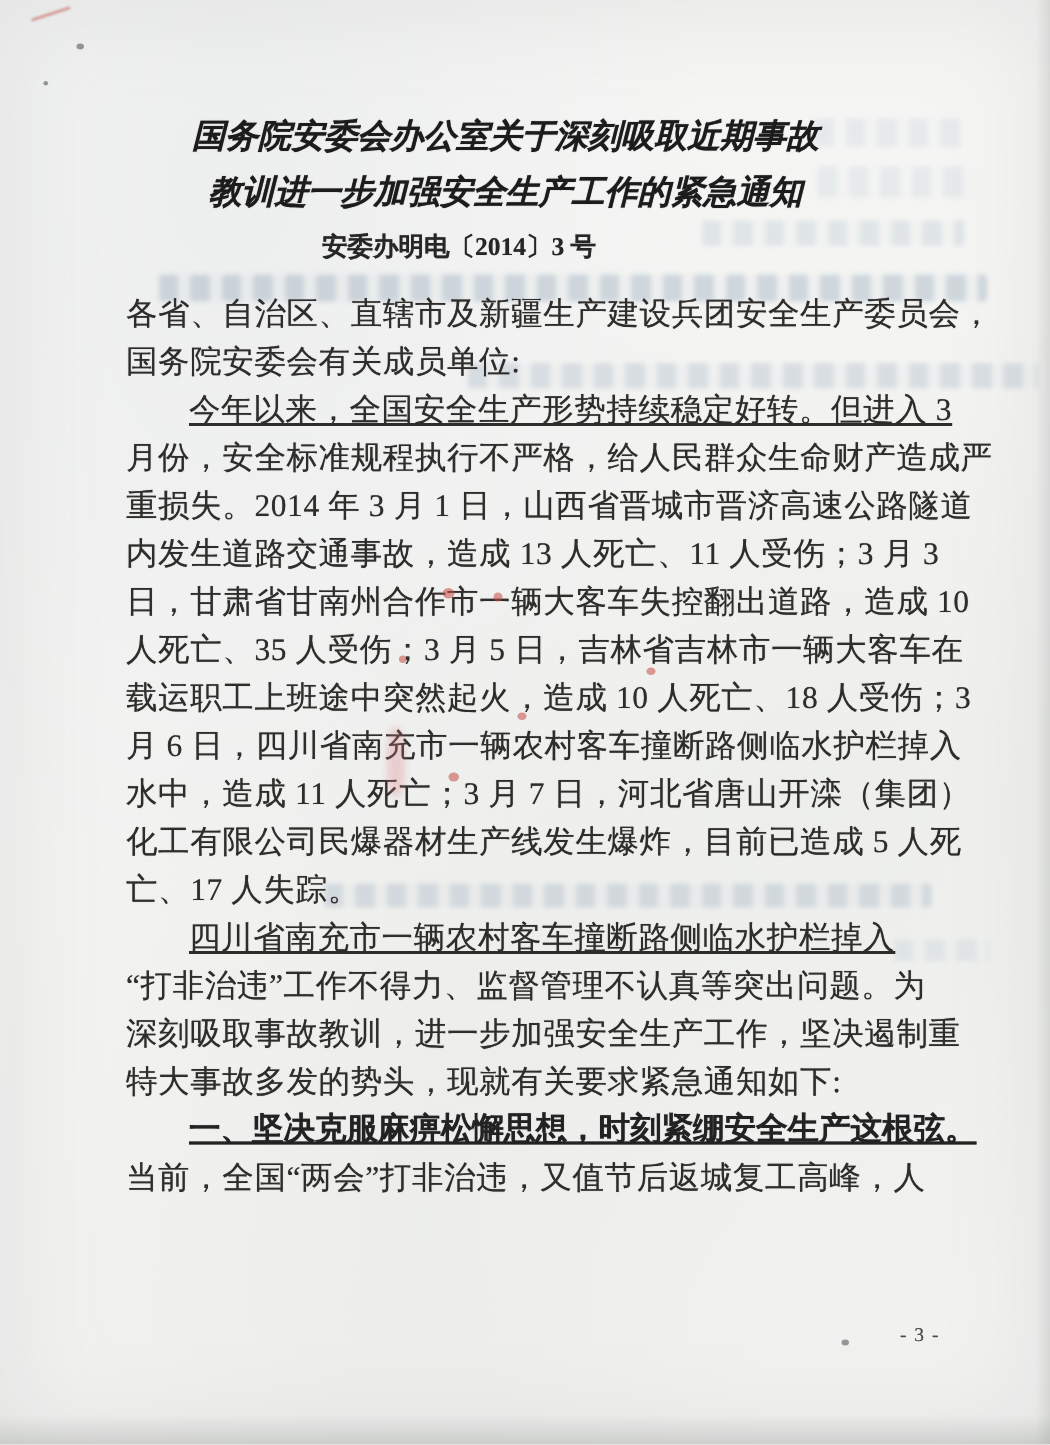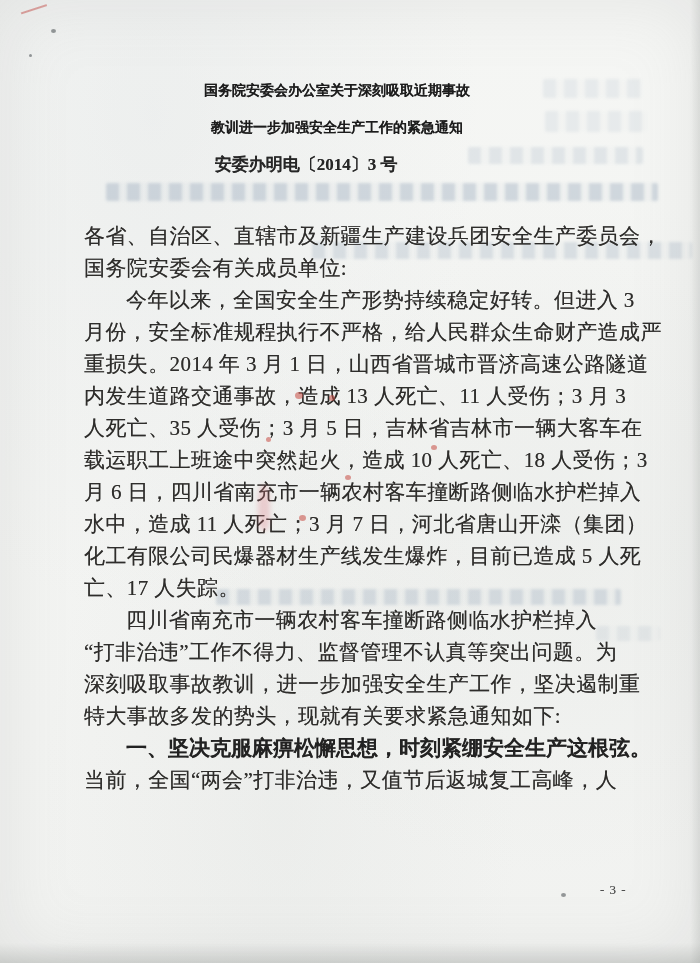--- a/index.html
+++ b/index.html
@@ -8,34 +8,35 @@
     font-family:"Liberation Serif","DejaVu Serif",serif;
     background:
       radial-gradient(ellipse at 22% 12%, rgba(214,219,222,0.25), transparent 42%),
       radial-gradient(ellipse at 78% 55%, rgba(216,220,217,0.22), transparent 46%),
       radial-gradient(ellipse at 40% 85%, rgba(210,214,212,0.18), transparent 40%),
       linear-gradient(#f5f6f4,#f1f2f0);
     box-shadow: inset 0 0 70px rgba(140,146,142,0.16);
   }
   .heading{position:absolute;top:72px;left:27px;width:620px;text-align:center;}
   .title{
-    font-size:14px;font-weight:bold;line-height:37px;color:#1c1c1c;
+    font-size:22px;font-weight:bold;line-height:37px;color:#1c1c1c;
     text-shadow:0 0 0.6px rgba(30,30,30,0.7);
+    font-style:italic;
   }
   .doc-num{
     position:relative;left:-31px;margin-top:6px;
     font-size:17px;font-weight:600;line-height:26px;color:#262626;
     text-shadow:0 0 0.5px rgba(40,40,40,0.6);
   }
-  .body-text{position:absolute;left:84px;top:220px;width:566px;}
+  .body-text{position:absolute;left:84px;top:193px;width:566px;}
   .line{
     font-size:21px;line-height:32px;letter-spacing:0.4px;color:#2e2d2b;
     white-space:nowrap;text-shadow:0 0 0.5px rgba(46,45,43,0.65);
   }
-  .indent{padding-left:42px;}
+  .indent{padding-left:42px;text-decoration:underline;}
   .bold-line{
     font-family:"Liberation Sans","DejaVu Sans",sans-serif;
     font-weight:bold;letter-spacing:0;color:#222;
   }
   .page-num{
     position:absolute;left:600px;top:882px;font-size:13px;color:#4a4a4a;
     letter-spacing:1px;text-shadow:0 0 0.4px rgba(70,70,70,0.6);
   }
   
   .ghost{
@@ -76,20 +77,21 @@
   </div>
 
   <div class="body-text">
     <div class="line">各省、自治区、直辖市及新疆生产建设兵团安全生产委员会，</div>
     <div class="line">国务院安委会有关成员单位:</div>
 
     <div class="line indent">今年以来，全国安全生产形势持续稳定好转。但进入 3</div>
     <div class="line">月份，安全标准规程执行不严格，给人民群众生命财产造成严</div>
     <div class="line">重损失。2014 年 3 月 1 日，山西省晋城市晋济高速公路隧道</div>
     <div class="line">内发生道路交通事故，造成 13 人死亡、11 人受伤；3 月 3</div>
+    <div class="line">日，甘肃省甘南州合作市一辆大客车失控翻出道路，造成 10</div>
     <div class="line">人死亡、35 人受伤；3 月 5 日，吉林省吉林市一辆大客车在</div>
     <div class="line">载运职工上班途中突然起火，造成 10 人死亡、18 人受伤；3</div>
     <div class="line">月 6 日，四川省南充市一辆农村客车撞断路侧临水护栏掉入</div>
     <div class="line">水中，造成 11 人死亡；3 月 7 日，河北省唐山开滦（集团）</div>
     <div class="line">化工有限公司民爆器材生产线发生爆炸，目前已造成 5 人死</div>
     <div class="line">亡、17 人失踪。</div>
 
     <div class="line indent">四川省南充市一辆农村客车撞断路侧临水护栏掉入</div>
     <div class="line">“打非治违”工作不得力、监督管理不认真等突出问题。为</div>
     <div class="line">深刻吸取事故教训，进一步加强安全生产工作，坚决遏制重</div>

